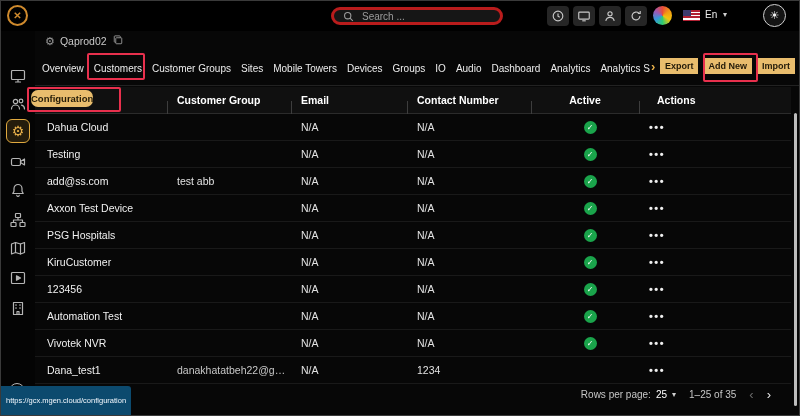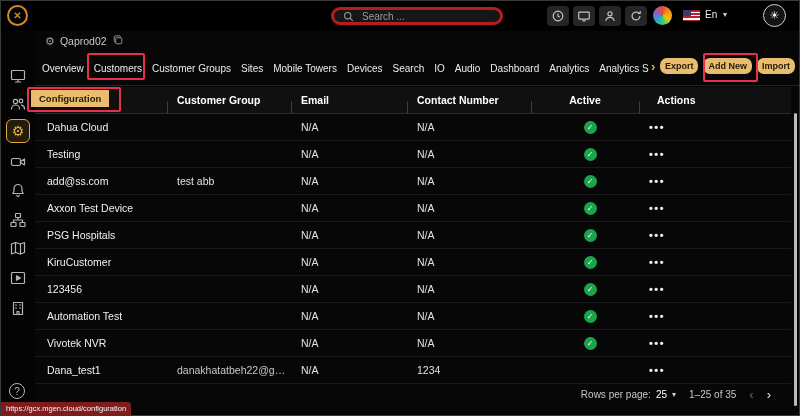--- a/index.html
+++ b/index.html
@@ -47,21 +47,21 @@
       color:#c9c9c9;font-size:10.5px;}
   .tenant-row .gear{color:#9a9a9a;font-size:11px;}
   .copy-ic svg{stroke:#9a9a9a;fill:none;stroke-width:1.2;}
 
   .tabs{position:absolute;left:40px;top:55px;height:24px;display:flex;gap:8px;align-items:center;
       font-size:10px;color:#ececec;white-space:nowrap;}
   .tabs span{padding:2px 1px;cursor:default;}
   .tabs-more{position:absolute;left:650px;top:58px;color:#e8b04a;font-weight:bold;font-size:13px;}
   .toolbar{position:absolute;right:4px;top:57px;display:flex;gap:5px;}
   .btn{background:#e9bd6d;color:#221a09;font-size:9px;font-weight:bold;padding:3px 5px;
-      border-radius:7px;border:none;font-family:"Liberation Sans",sans-serif;}
+      border-radius:0;border:none;font-family:"Liberation Sans",sans-serif;}
   .tabs-divider{position:absolute;left:34px;right:0;top:84px;height:1px;background:#222;}
 
   
   .thead{position:absolute;left:34px;right:8px;top:86px;height:27px;display:grid;
       grid-template-columns:132px 124px 116px 124px 108px 1fr;align-items:center;background:#101010;
       color:#fff;font-size:10.5px;font-weight:bold;border-bottom:1px solid #2b2b2b;}
   .thead .c{position:relative;padding-left:10px;}
   .thead .c:first-child{padding-left:12px;}
   .thead .c:not(:first-child)::before{content:"";position:absolute;left:0;top:7px;width:1px;
       height:13px;background:#3d3d3d;}
@@ -84,28 +84,28 @@
   .pager .rpp{display:flex;align-items:center;gap:5px;}
   .pager .val{color:#fff;}
   .pager .caret{font-size:8px;color:#cfcfcf;}
   .pager .prev{color:#6a6a6a;font-size:13px;}
   .pager .next{color:#e8e8e8;font-size:13px;}
 
   .scrollbar{position:absolute;right:2px;top:112px;width:3px;height:293px;background:#bdbdbd;border-radius:2px;}
 
   
   .cfg-tip{position:absolute;left:30px;top:89px;background:#e9bd6d;color:#241c08;font-size:9.5px;
-      font-weight:bold;padding:3px 8px;border-radius:0;z-index:5;}
+      font-weight:bold;padding:3px 0;border-radius:7px;z-index:5;}
   .ann{position:absolute;border:2px solid #e8304d;border-radius:2px;pointer-events:none;z-index:6;}
   #ann-customers{left:86px;top:52px;width:58px;height:27px;}
   #ann-addnew{left:702px;top:52px;width:55px;height:29px;}
   #ann-config{left:26px;top:86px;width:94px;height:25px;}
 
-  .status{position:absolute;left:0;bottom:0;background:#7f1d1d;color:#f2f7fd;font-size:7.5px;
-      padding:2px 5px;border-top-right-radius:3px;z-index:7;}
+  .status{position:absolute;left:0;bottom:0;background:#0c4a6e;color:#f2f7fd;font-size:7.5px;
+      padding:10px 5px;border-top-right-radius:3px;z-index:7;}
 </style>
 </head>
 <body>
 
 <div class="shot">
 
   <div class="topbar">
     <div class="logo">✕</div>
 
     <div class="search">
@@ -227,21 +227,21 @@
     </span>
   </div>
 
   <div class="tabs">
     <span>Overview</span>
     <span>Customers</span>
     <span>Customer Groups</span>
     <span>Sites</span>
     <span>Mobile Towers</span>
     <span>Devices</span>
-    <span>Search</span>
+    <span>Groups</span>
     <span>IO</span>
     <span>Audio</span>
     <span>Dashboard</span>
     <span>Analytics</span>
     <span>Analytics S</span>
   </div>
   <div class="tabs-more">›</div>
 
   <div class="toolbar">
     <button class="btn">Export</button>

